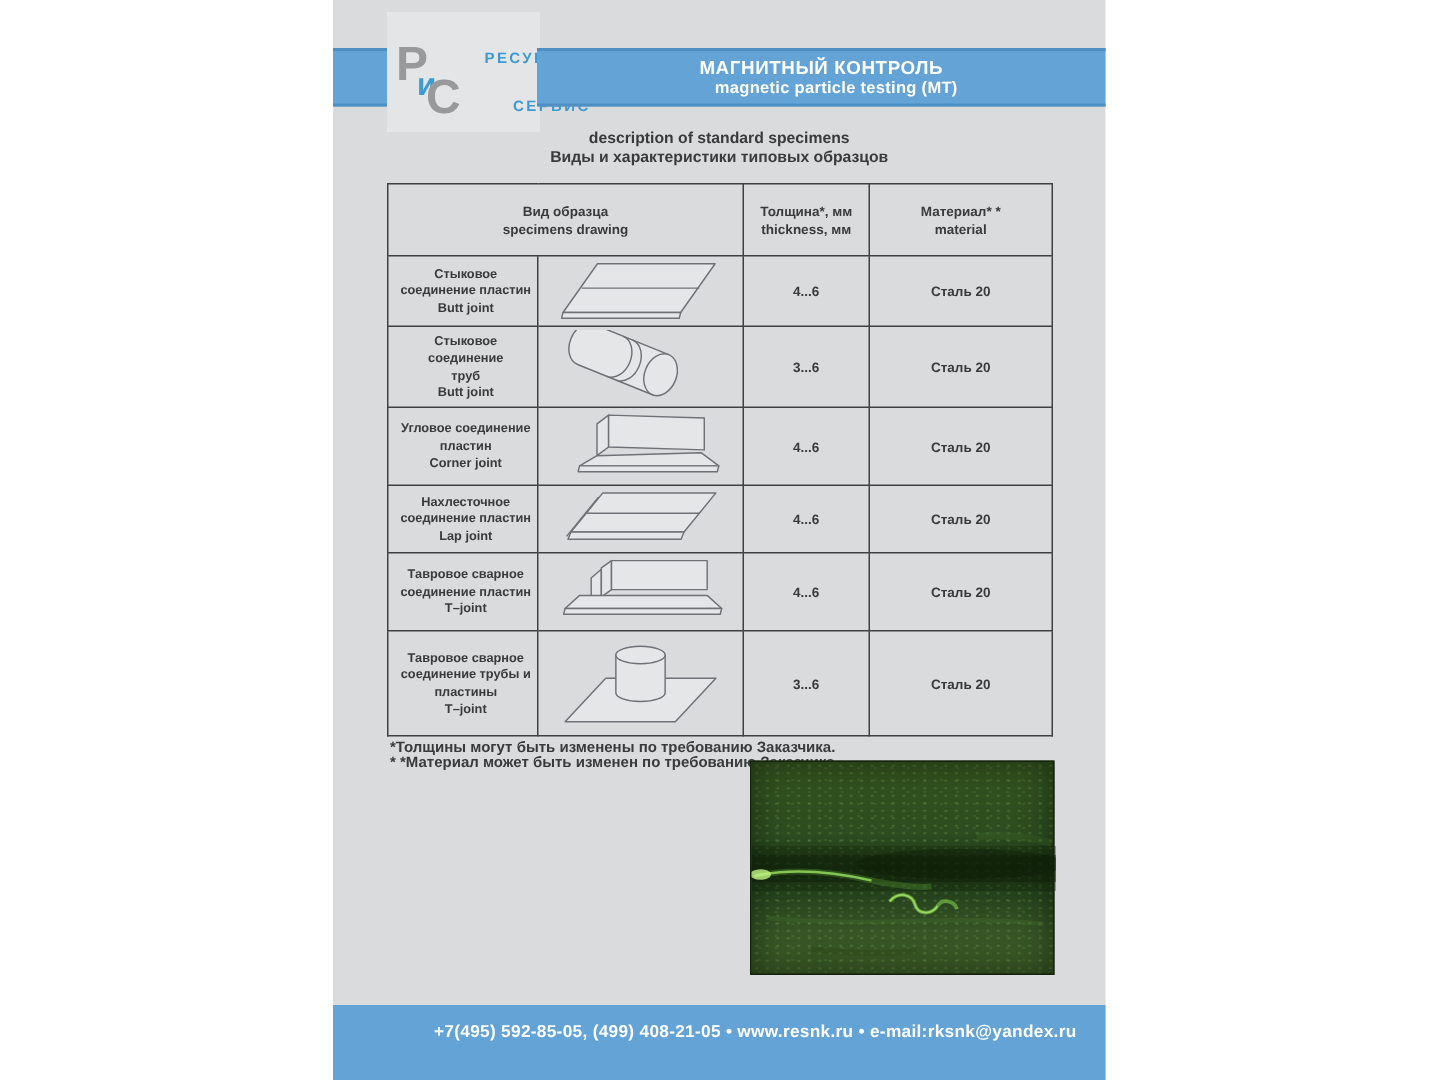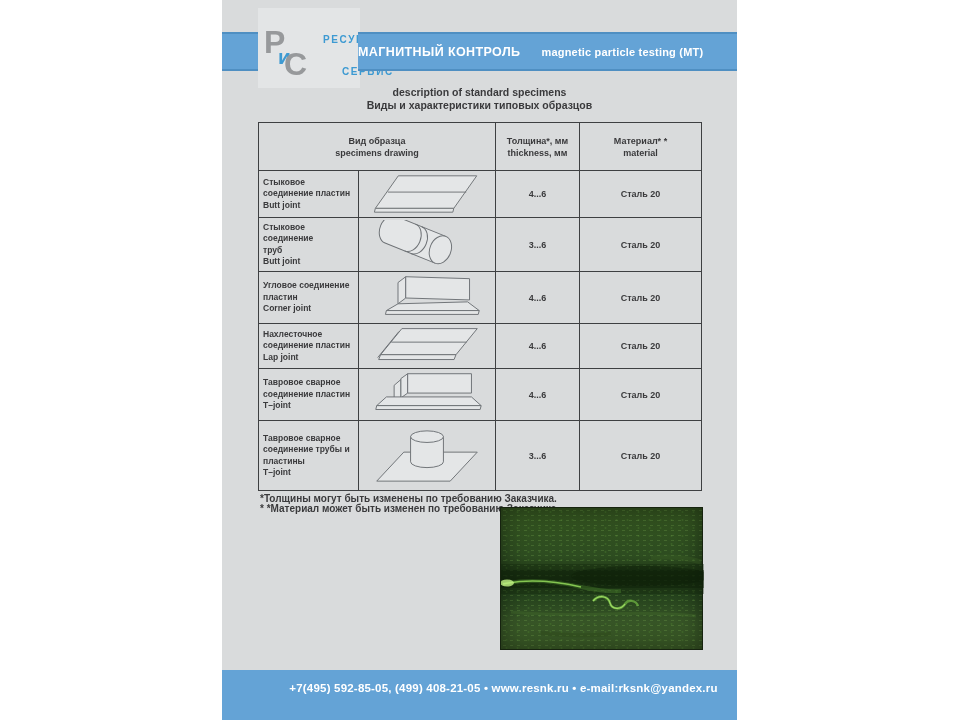--- a/index.html
+++ b/index.html
@@ -11,42 +11,42 @@
   *{margin:0;padding:0;box-sizing:border-box;}
   html,body{width:960px;height:720px;background:#fff;overflow:hidden;
     font-family:"Liberation Sans",sans-serif;}
   .page{position:relative;width:960px;height:720px;background:#fff;}
   .slide{position:absolute;left:222px;top:0;width:515px;height:720px;background:var(--slide-bg);}
 
   .bar-small{position:absolute;left:0;top:32px;width:36px;height:39px;background:var(--accent);
     border-top:2px solid var(--accent-dark);border-bottom:2px solid var(--accent-dark);}
   .bar-main{position:absolute;left:136px;top:32px;width:379px;height:39px;background:var(--accent);
     border-top:2px solid var(--accent-dark);border-bottom:2px solid var(--accent-dark);
-    display:flex;flex-direction:row;justify-content:flex-start;align-items:center;gap:1px;}
+    display:flex;flex-direction:column;justify-content:center;align-items:center;gap:1px;}
   .bar-title{color:#fff;font-weight:bold;font-size:12.5px;letter-spacing:.4px;}
   .bar-subtitle{color:#fff;font-weight:bold;font-size:11px;letter-spacing:.2px;padding-left:20px;}
 
   .logo-panel{position:absolute;left:36px;top:8px;width:102px;height:80px;background:var(--panel-bg);}
   .logo-letter{position:absolute;font-weight:bold;color:var(--logo-gray);line-height:1;}
   .logo-p{left:6px;top:18px;font-size:32px;}
   .logo-i{left:20px;top:38px;font-size:21px;color:var(--logo-blue);}
   .logo-c{left:26px;top:40px;font-size:32px;}
   .logo-word{position:absolute;font-weight:bold;font-size:10px;letter-spacing:1.6px;color:var(--logo-blue);padding-left:32px;}
   .logo-word-top{left:33px;top:26px;}
   .logo-word-bottom{left:52px;top:58px;}
 
   .page-title{position:absolute;left:0;top:86px;width:515px;text-align:center;color:var(--text);
     font-weight:bold;font-size:10.5px;line-height:13px;}
 
   table.spec-table{position:absolute;left:36px;top:122px;width:443px;border-collapse:collapse;
     table-layout:fixed;}
   .spec-table th,.spec-table td{border:1px solid var(--table-border);color:var(--text);
     font-weight:bold;vertical-align:middle;background:var(--slide-bg);}
   .spec-table th{font-size:9px;line-height:12px;text-align:center;white-space:pre-line;margin-top:32px;}
-  .cell-label{font-size:8.5px;line-height:11.5px;text-align:left;padding-left:4px;white-space:pre-line;}
+  .cell-label{font-size:8.5px;line-height:11.5px;text-align:center;padding-left:4px;white-space:pre-line;}
   .cell-center{font-size:9px;text-align:center;}
   .cell-drawing{text-align:center;}
   .cell-drawing svg{display:block;margin:0 auto;}
   .draw-fill{fill:#e4e6e7;stroke:#6e7276;stroke-width:1;stroke-linejoin:round;}
   .draw-line{fill:none;stroke:#6e7276;stroke-width:1;}
 
   .footnotes{position:absolute;left:38px;top:494px;color:var(--text);font-weight:bold;
     font-size:10px;line-height:10px;white-space:pre-line;}
   .composition{position:absolute;left:36px;top:528px;color:var(--text);font-weight:bold;
     font-size:9px;line-height:11.5px;white-space:pre-line;}

